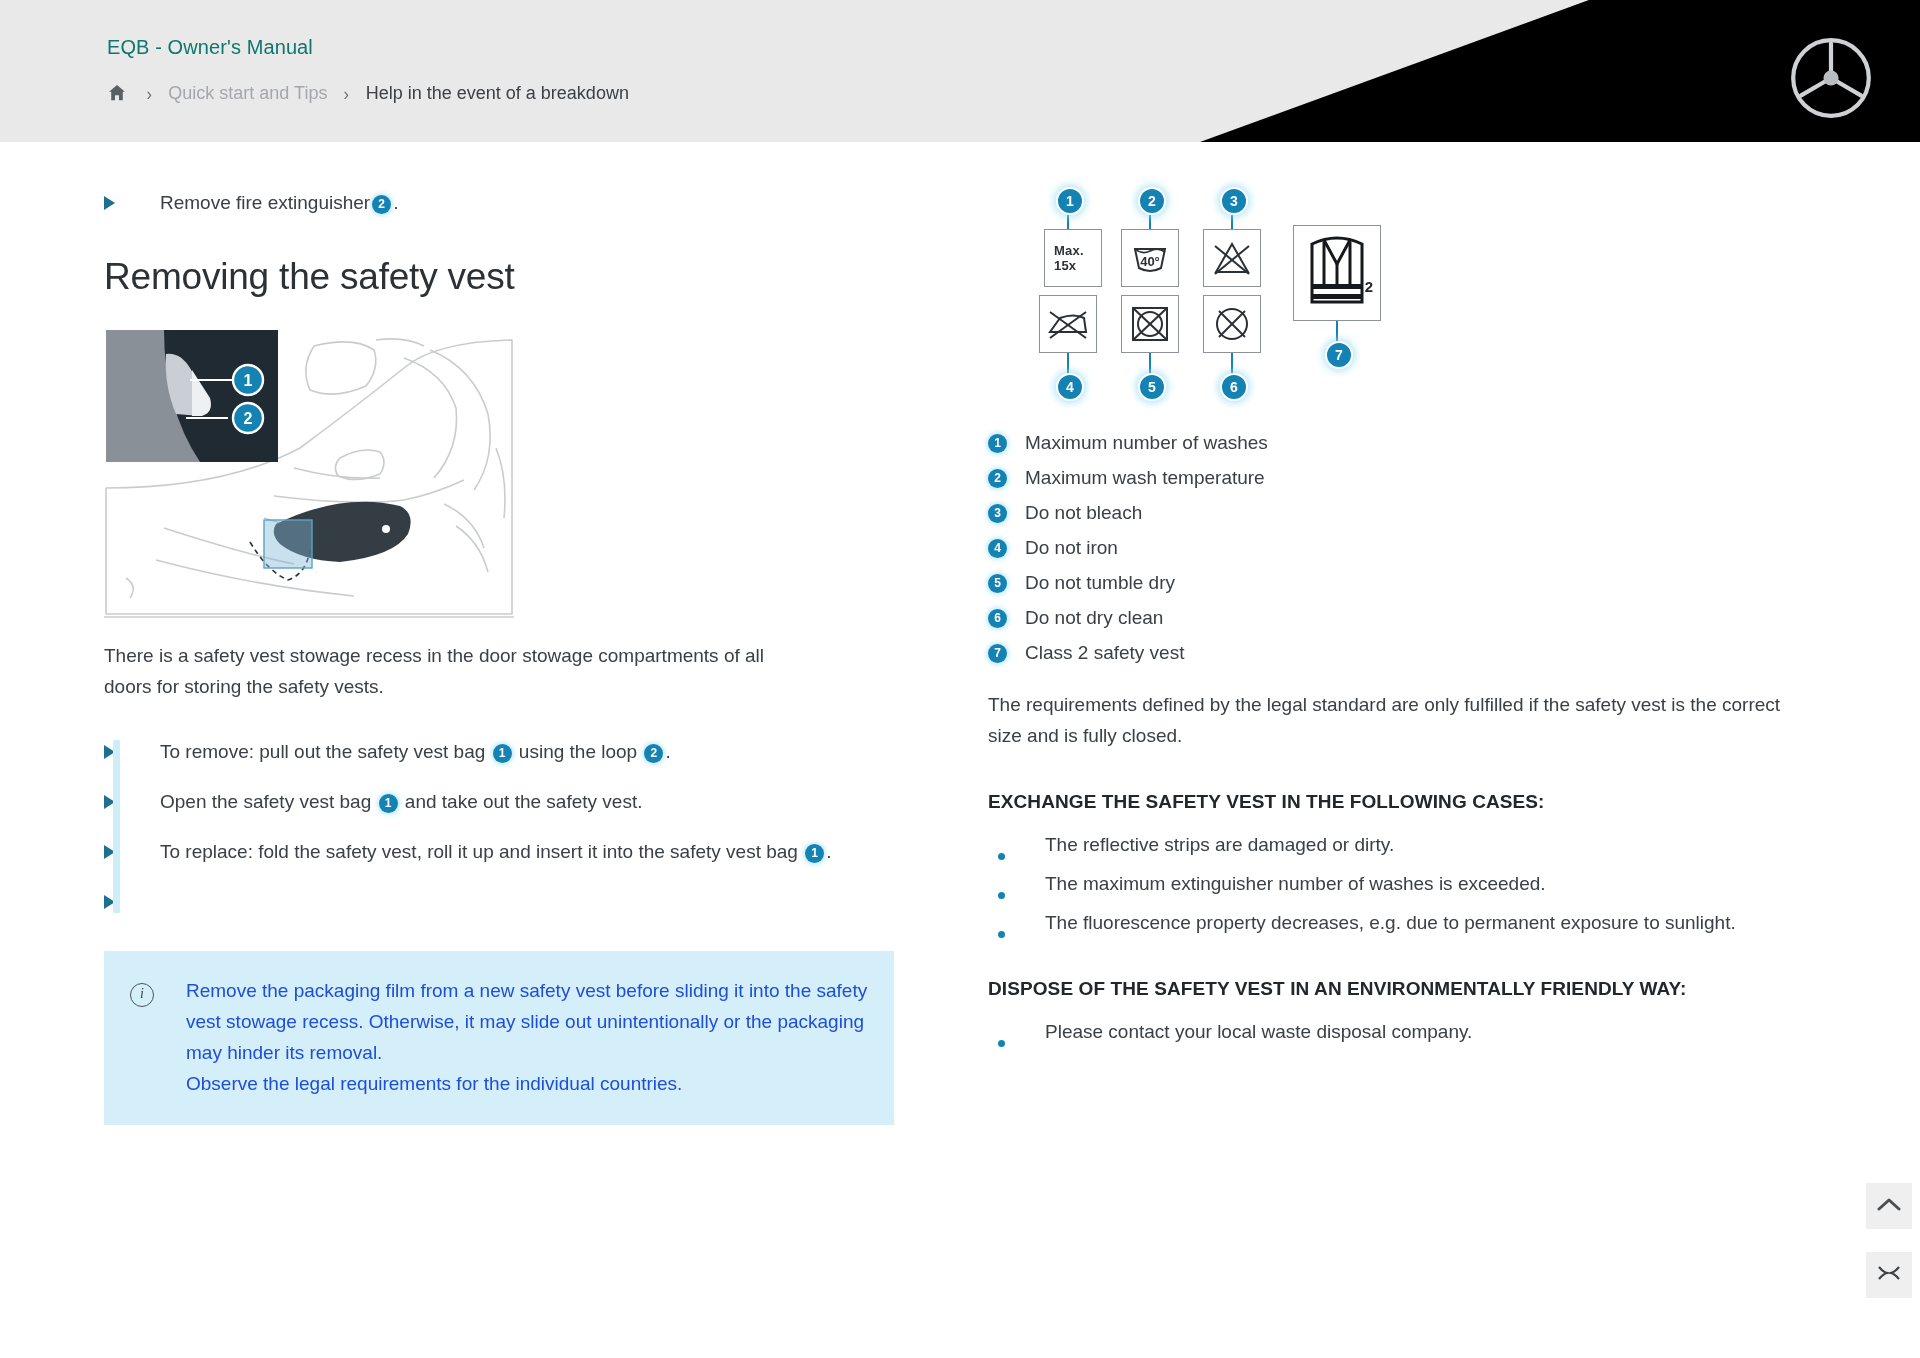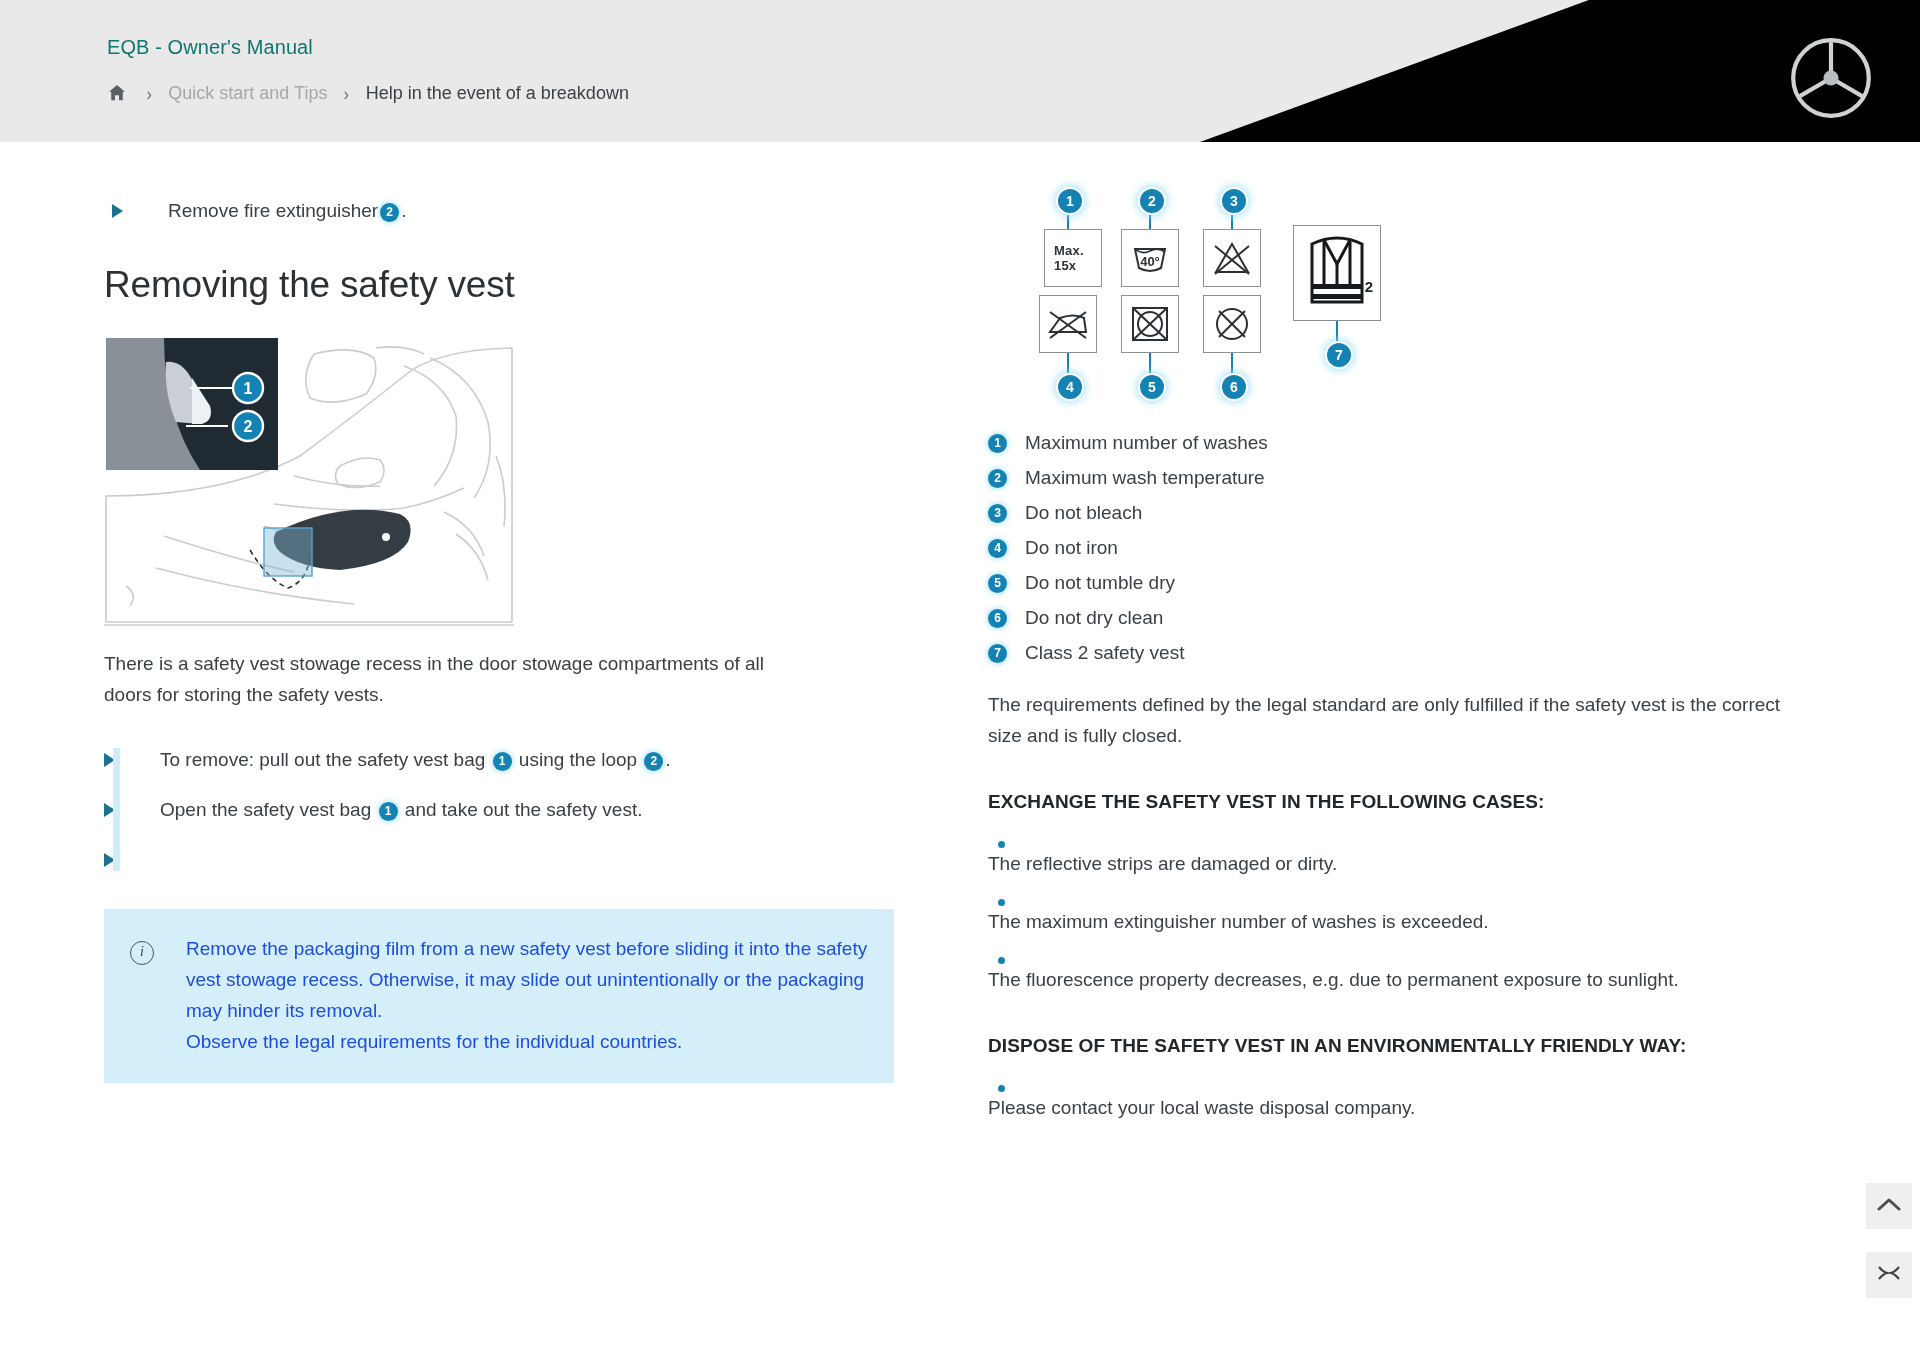--- a/index.html
+++ b/index.html
@@ -56,21 +56,21 @@
   .col-left{
     position:absolute;left:104px;top:45px;width:820px;
   }
   .col-right{
     position:absolute;left:988px;top:45px;width:830px;
   }
 
   
   .action-row{
     display:flex;align-items:flex-start;
-    margin:8px;
+    margin:0;
   }
   .tri{
     flex:0 0 auto;width:16px;margin-right:40px;margin-top:9px;
     color:#19607c;font-size:0;line-height:0;
   }
   .tri:before{
     content:"";display:block;width:0;height:0;
     border-left:11px solid #1f6f8f;
     border-top:7px solid transparent;
     border-bottom:7px solid transparent;
@@ -176,21 +176,21 @@
     line-height:19px;text-align:center;margin-right:18px;
     box-shadow:0 0 4px 2px rgba(150,220,245,.55);
   }
   .leg-text{font-size:19px;color:#3a4045;line-height:28px;}
 
   .r-para{font-size:19px;line-height:31px;color:#3a4045;margin-top:22px;width:800px;}
   h3.sub-head{
     font-size:19px;font-weight:700;color:#22272b;margin:40px 0 0 0;letter-spacing:.1px;
   }
   .dotlist{margin-top:16px;}
-  .dot-item{display:flex;align-items:flex-start;margin-bottom:8px;flex-direction:column;}
+  .dot-item{display:flex;align-items:flex-end;margin-bottom:8px;}
   .dot{
     flex:0 0 auto;width:7px;height:7px;border-radius:50%;background:#1483b4;
     margin:12px 40px 0 10px;
   }
   .dot-text{font-size:19px;line-height:31px;color:#3a4045;width:760px;}
 
   
   .fab{
     position:absolute;width:46px;height:46px;background:#efefef;
     display:flex;align-items:center;justify-content:center;
@@ -294,20 +294,24 @@
           <div class="step">
             <span class="tri"></span>
             <span class="step-text">To remove: pull out the safety vest bag <span class="cnum">1</span> using the loop <span class="cnum">2</span>.</span>
           </div>
           <div class="step">
             <span class="tri"></span>
             <span class="step-text">Open the safety vest bag <span class="cnum">1</span> and take out the safety vest.</span>
           </div>
           <div class="step">
             <span class="tri"></span>
+            <span class="step-text">To replace: fold the safety vest, roll it up and insert it into the safety vest bag <span class="cnum">1</span>.</span>
+          </div>
+          <div class="step">
+            <span class="tri"></span>
           </div>
         </div>
     </div>
 
     <div class="infobox">
       <div class="info-icon">i</div>
       <div class="info-text" id="info-text-host">
           <div>Remove the packaging film from a new safety vest before sliding it into the safety vest stowage recess. Otherwise, it may slide out unintentionally or the packaging may hinder its removal.</div>
           <div>Observe the legal requirements for the individual countries.</div>
         </div>

